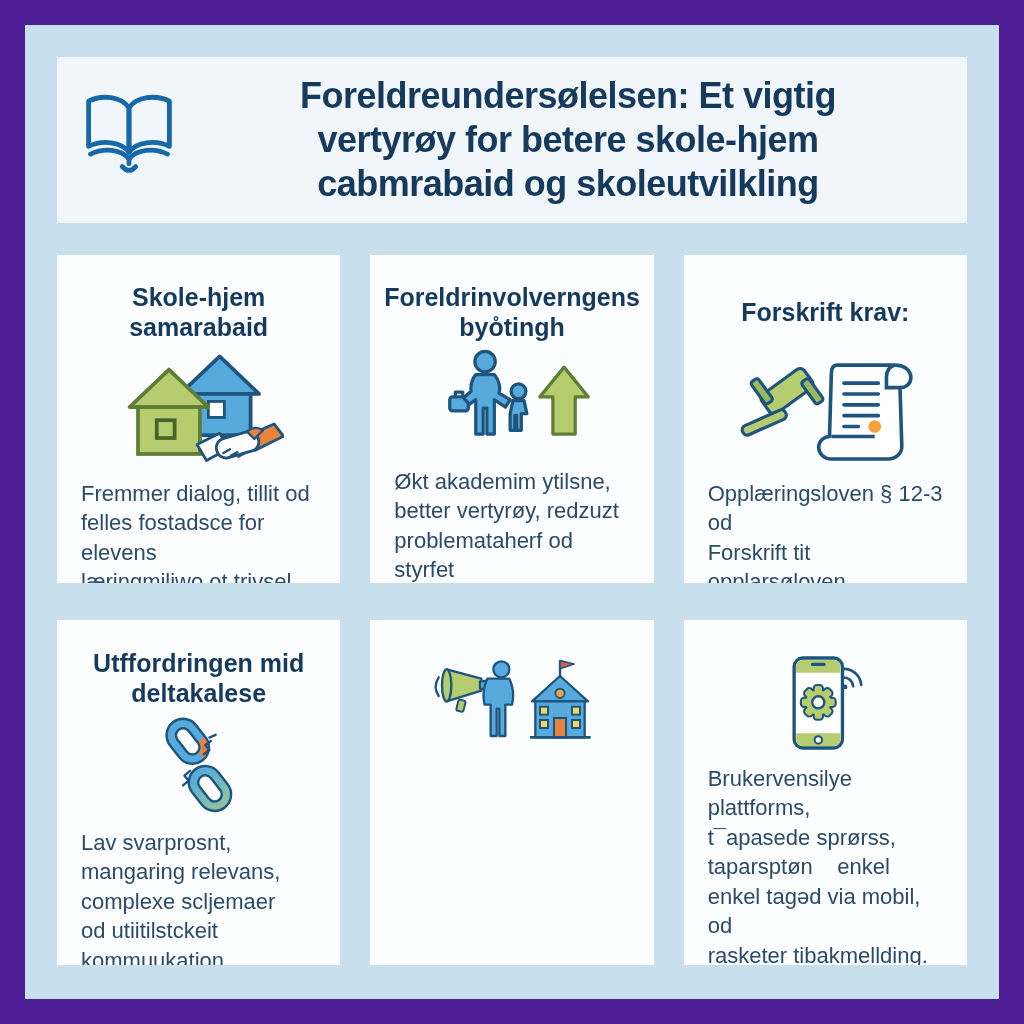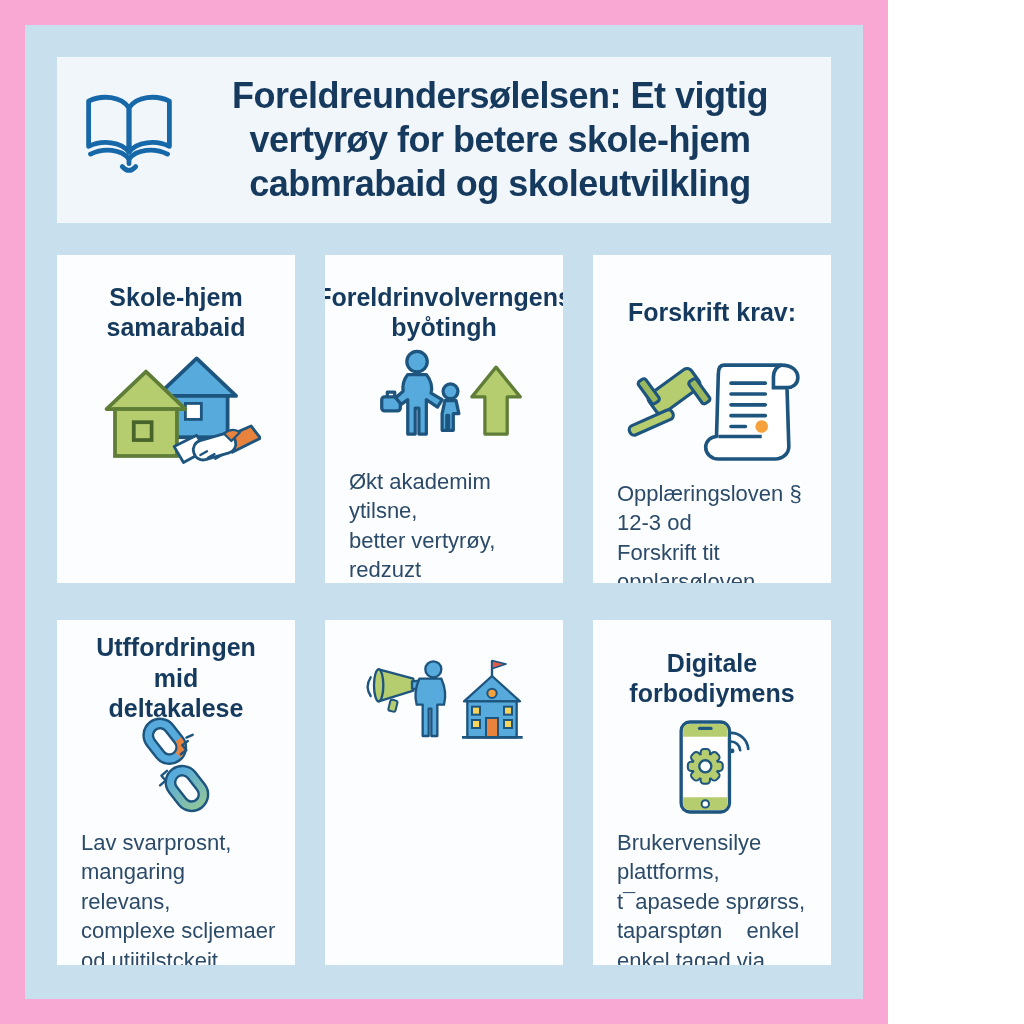--- a/index.html
+++ b/index.html
@@ -1,18 +1,18 @@
 <!DOCTYPE html>
 <html><head>
 <meta charset="utf-8">
 <style>
   html,body{margin:0;padding:0;}
   .canvas{
-    width:888px;height:1024px;
-    background:#f9a8d4;
+    width:1024px;height:1024px;
+    background:#4c1d95;
     position:relative;
     font-family:"Liberation Sans","DejaVu Sans",sans-serif;
     overflow:hidden;
   }
   .frame{
     position:absolute;inset:25px;
     background:#c8dfee;
     box-sizing:border-box;
     padding:32px 32px 30px 32px;
   }
@@ -101,20 +101,23 @@
             <rect x="45" y="78" width="19" height="19" fill="#b5cd6f" stroke="#49642a" stroke-width="4"></rect>
             <polygon points="138,96 170,82 180,95 150,110" fill="#e8823c" stroke="#1e557f" stroke-width="3" stroke-linejoin="round"></polygon>
             <polygon points="88,104 112,92 122,108 98,121" fill="#ffffff" stroke="#1e557f" stroke-width="3" stroke-linejoin="round"></polygon>
             <g transform="rotate(-16 130 104)">
               <rect x="108" y="94" width="46" height="21" rx="10" fill="#ffffff" stroke="#1e557f" stroke-width="3"></rect>
             </g>
             <path d="M141 90 q10 -7 17 -1 l-9 9 z" fill="#e8823c" stroke="#1e557f" stroke-width="2.5" stroke-linejoin="round"></path>
             <path d="M116 113 l7 -4 M124 116 l7 -4 M132 117 l7 -4" stroke="#1e557f" stroke-width="2.5" fill="none" stroke-linecap="round"></path>
           </svg>
         </div>
+        <p class="card-body">Fremmer dialog, tillit od
+felles fostadsce for elevens
+læringmiliwo ot trivsel.</p>
       </section>
 
       <section class="card r1">
         <h2 class="card-title">Foreldrinvolverngens
 byo̊tingh</h2>
         <div class="icon-wrap">
           <svg width="158" height="110" viewBox="0 0 170 115">
             <g fill="#57abdc" stroke="#1e557f" stroke-width="3.5" stroke-linejoin="round">
               <circle cx="56" cy="14" r="11"></circle>
               <rect x="18" y="52" width="20" height="15" rx="3"></rect>
@@ -210,21 +213,20 @@
               <rect x="210" y="82" width="12" height="12"></rect>
               <rect x="162" y="102" width="12" height="12"></rect>
               <rect x="210" y="102" width="12" height="12"></rect>
             </g>
             <line x1="147" y1="128" x2="238" y2="128" stroke="#1e557f" stroke-width="4"></line>
           </svg>
         </div>
       </section>
 
       <section class="card r2">
-        <h2 class="card-title">Digitale forbodiymens</h2>
         <div class="icon-wrap">
           <svg width="82" height="104" viewBox="0 0 120 155">
             <g stroke="#1e557f" stroke-width="4" fill="none" stroke-linecap="round">
               <path d="M88 28 a26 26 0 0 1 26 24"></path>
               <path d="M88 41 a14 14 0 0 1 14 13"></path>
             </g>
             <circle cx="90" cy="55" r="3.5" fill="#1e557f"></circle>
             <rect x="14" y="12" width="72" height="134" rx="13" fill="#ffffff" stroke="#1e557f" stroke-width="5"></rect>
             <path d="M17 25 q0 -10 10 -10 h46 q10 0 10 10 v9 h-66 z" fill="#b5cd6f"></path>
             <rect x="39" y="19" width="22" height="5" rx="2.5" fill="#1e557f"></rect>

